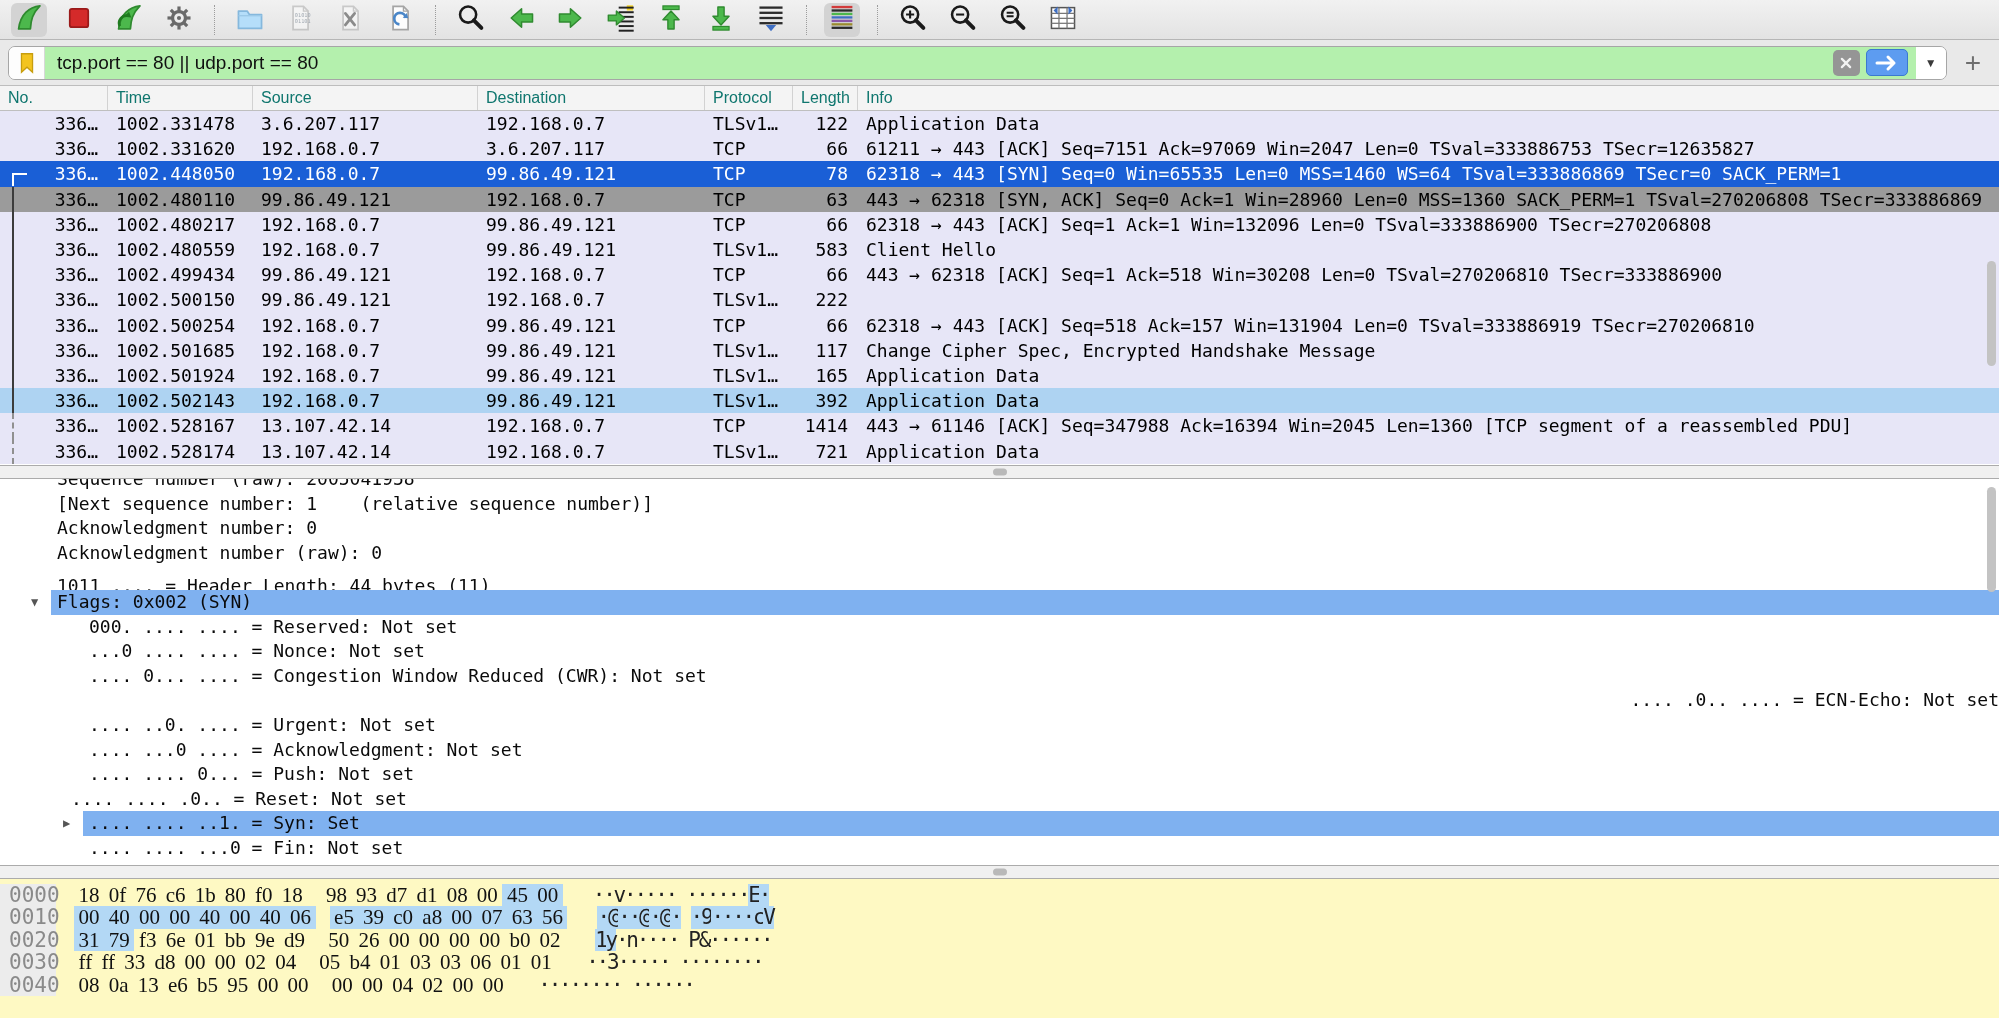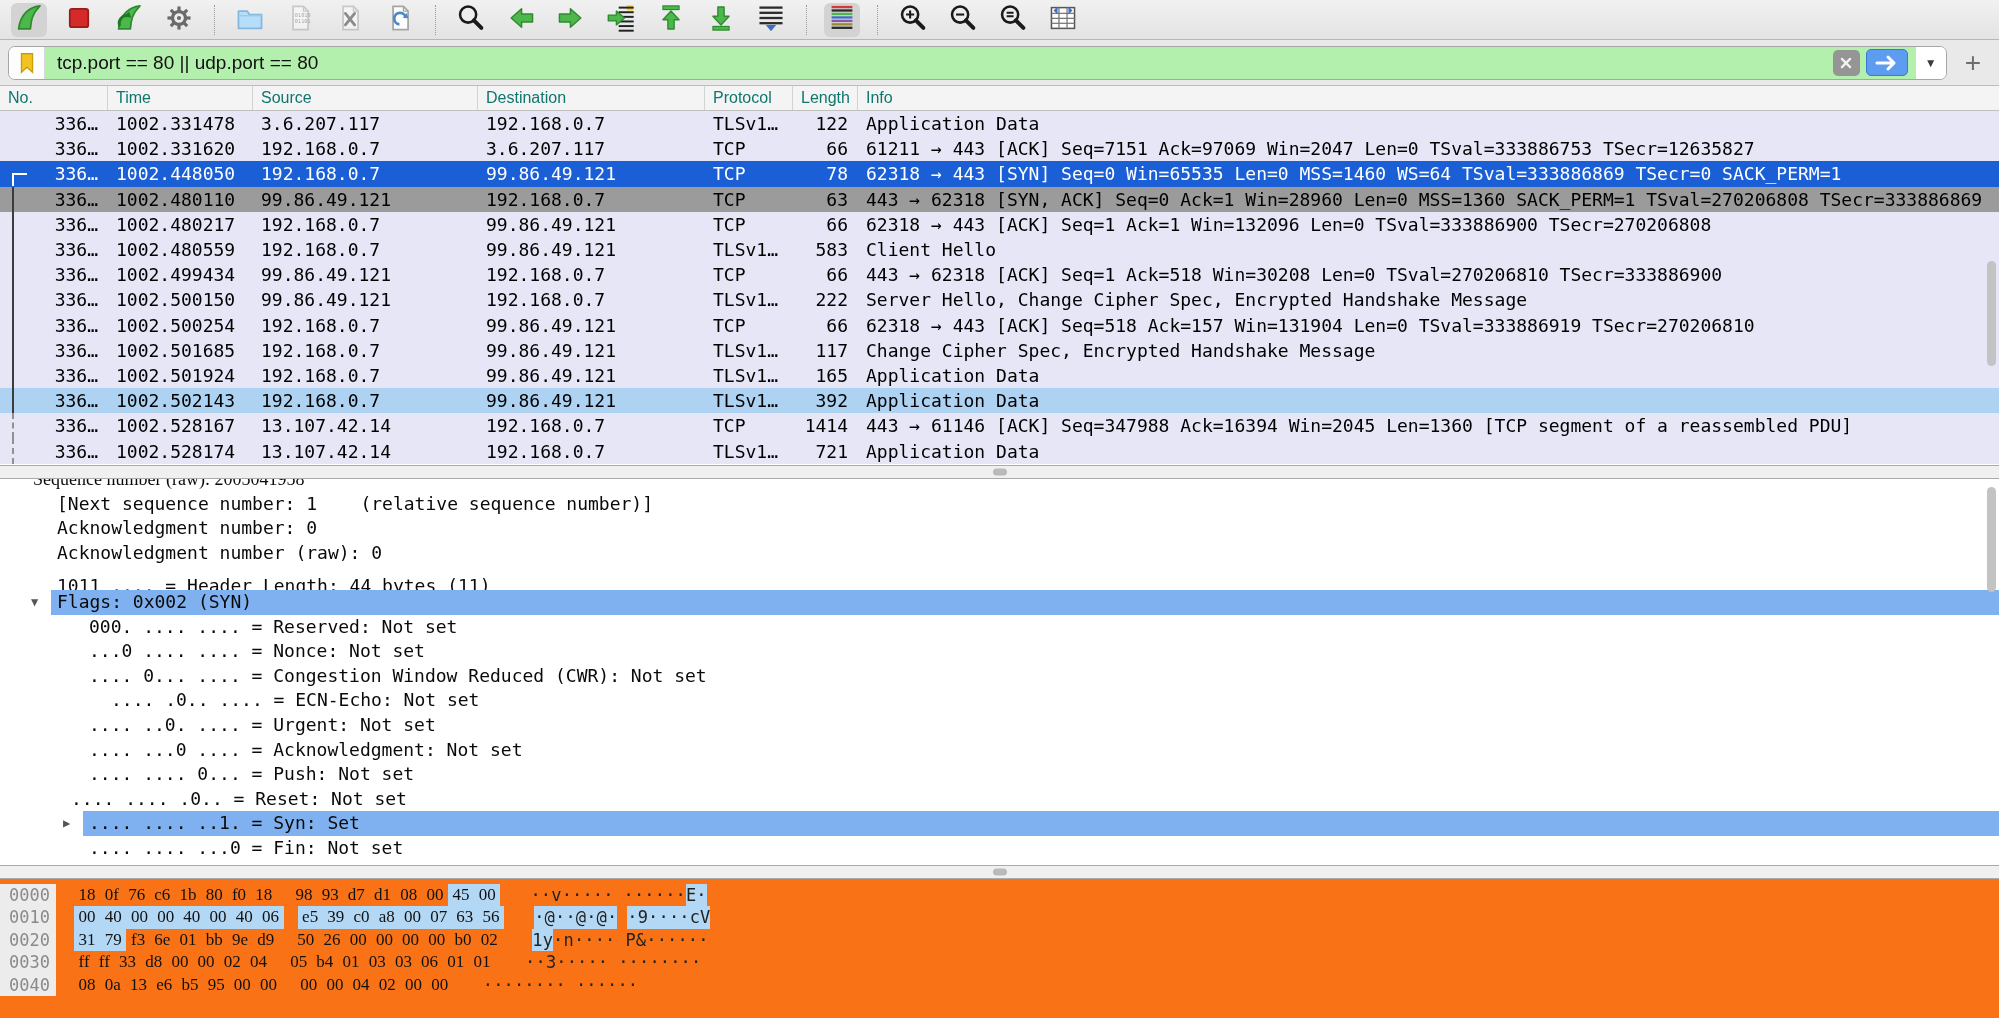--- a/index.html
+++ b/index.html
@@ -66,22 +66,22 @@
   
   .details { height:386px; background:#fff; overflow:hidden; position:relative;
     font-family:"DejaVu Sans Mono", monospace; font-size:18px; color:#0a0a0a; }
   .det-inner { position:absolute; top:-12px; left:0; right:0; }
   .det-line { height:24.6px; line-height:24.6px; white-space:pre; position:relative; display:flex; }
   .det-arrow { position:absolute; top:0; font-size:12px; color:#555; }
   .det-hl { flex:1 1 auto; padding-left:6px; }
   .det-line.selected .det-hl { background:#7fb1f0; }
 
   
-  .hexpane { height:139px; background:#f97316; padding-top:5px; position:relative;
-    font-family:"DejaVu Sans Mono", monospace; font-size:17px; color:#111; }
+  .hexpane { height:139px; background:#fef9c3; padding-top:5px; position:relative;
+    font-family:"DejaVu Sans Mono", monospace; font-size:21px; color:#111; }
   .hex-row { height:22.4px; line-height:22.4px; display:flex; white-space:pre; }
   .hex-offset { width:56px; background:#ececec; color:#8a8a8a; padding-left:9px;
     margin-right:18px; flex:0 0 auto; }
   .hex-bytes { display:flex; flex:0 0 auto;font-family:Liberation Serif, serif; }
   .hb { padding:0 4.6px; }
   .hb.gap8 { margin-left:14px; }
   .hb.hl, .ha.hl { background:#b3d8f5; }
   .hex-ascii { display:flex; margin-left:30px; flex:0 0 auto; color:#222; }
   .ha { width:10.4px; text-align:center; }
   .ha.gap8 { margin-left:10px; }
@@ -368,21 +368,20 @@
         <span class="pcell grow">443 → 62318 [ACK] Seq=1 Ack=518 Win=30208 Len=0 TSval=270206810 TSecr=333886900</span>
       </div>
       <div class="pkt-row">
         <span class="mark-line"></span>
         <span class="pcell num" style="width: 108px;">336…</span>
         <span class="pcell" style="width: 145px;">1002.500150</span>
         <span class="pcell" style="width: 225px;">99.86.49.121</span>
         <span class="pcell" style="width: 227px;">192.168.0.7</span>
         <span class="pcell" style="width: 88px;">TLSv1…</span>
         <span class="pcell num" style="width: 65px;">222</span>
-        <span class="pcell grow">Server Hello, Change Cipher Spec, Encrypted Handshake Message</span>
       </div>
       <div class="pkt-row">
         <span class="mark-line"></span>
         <span class="pcell num" style="width: 108px;">336…</span>
         <span class="pcell" style="width: 145px;">1002.500254</span>
         <span class="pcell" style="width: 225px;">192.168.0.7</span>
         <span class="pcell" style="width: 227px;">99.86.49.121</span>
         <span class="pcell" style="width: 88px;">TCP</span>
         <span class="pcell num" style="width: 65px;">66</span>
         <span class="pcell grow">62318 → 443 [ACK] Seq=518 Ack=157 Win=131904 Len=0 TSval=333886919 TSecr=270206810</span>
@@ -439,30 +438,30 @@
       </div>
       <div class="vthumb" style="top: 150px; height: 105px;"></div>
     </div>
 
   <div class="splitter">
       <div class="dot"></div>
     </div>
 
   <div class="details">
     <div class="det-inner" id="det-inner">
-        <div class="det-line"><div class="det-hl" style="margin-left: 27px; font-family: Liberation Serif, serif;">Sequence number (raw): 2005041958</div></div>
+        <div class="det-line"><div class="det-hl" style="margin-left: 51px;">Sequence number (raw): 2005041958</div></div>
         <div class="det-line"><div class="det-hl" style="margin-left: 51px;">[Next sequence number: 1    (relative sequence number)]</div></div>
         <div class="det-line"><div class="det-hl" style="margin-left: 51px;">Acknowledgment number: 0</div></div>
         <div class="det-line"><div class="det-hl" style="margin-left: 51px;">Acknowledgment number (raw): 0</div></div>
         <div class="det-line"><div class="det-hl" style="margin-left: 51px; margin-top: 9px;">1011 .... = Header Length: 44 bytes (11)</div></div>
         <div class="det-line selected"><span class="det-arrow" style="left: 31px;">▼</span><div class="det-hl" style="margin-left: 51px;">Flags: 0x002 (SYN)</div></div>
         <div class="det-line"><div class="det-hl" style="margin-left: 83px;">000. .... .... = Reserved: Not set</div></div>
         <div class="det-line"><div class="det-hl" style="margin-left: 83px;">...0 .... .... = Nonce: Not set</div></div>
         <div class="det-line"><div class="det-hl" style="margin-left: 83px;">.... 0... .... = Congestion Window Reduced (CWR): Not set</div></div>
-        <div class="det-line"><div class="det-hl" style="margin-left: 105px;">.... .0.. .... = ECN-Echo: Not set</div></div>
+        <div class="det-line"><div class="det-hl" style="margin-left: 79px; text-align: right;">.... .0.. .... = ECN-Echo: Not set</div></div>
         <div class="det-line"><div class="det-hl" style="margin-left: 83px;">.... ..0. .... = Urgent: Not set</div></div>
         <div class="det-line"><div class="det-hl" style="margin-left: 83px;">.... ...0 .... = Acknowledgment: Not set</div></div>
         <div class="det-line"><div class="det-hl" style="margin-left: 83px;">.... .... 0... = Push: Not set</div></div>
         <div class="det-line"><div class="det-hl" style="margin-left: 65px;">.... .... .0.. = Reset: Not set</div></div>
         <div class="det-line selected"><span class="det-arrow" style="left: 63px;">▶</span><div class="det-hl" style="margin-left: 83px;">.... .... ..1. = Syn: Set</div></div>
         <div class="det-line"><div class="det-hl" style="margin-left: 83px;">.... .... ...0 = Fin: Not set</div></div>
       </div>
     <div class="vthumb" style="top:8px; height:105px;"></div>
   </div>
 

